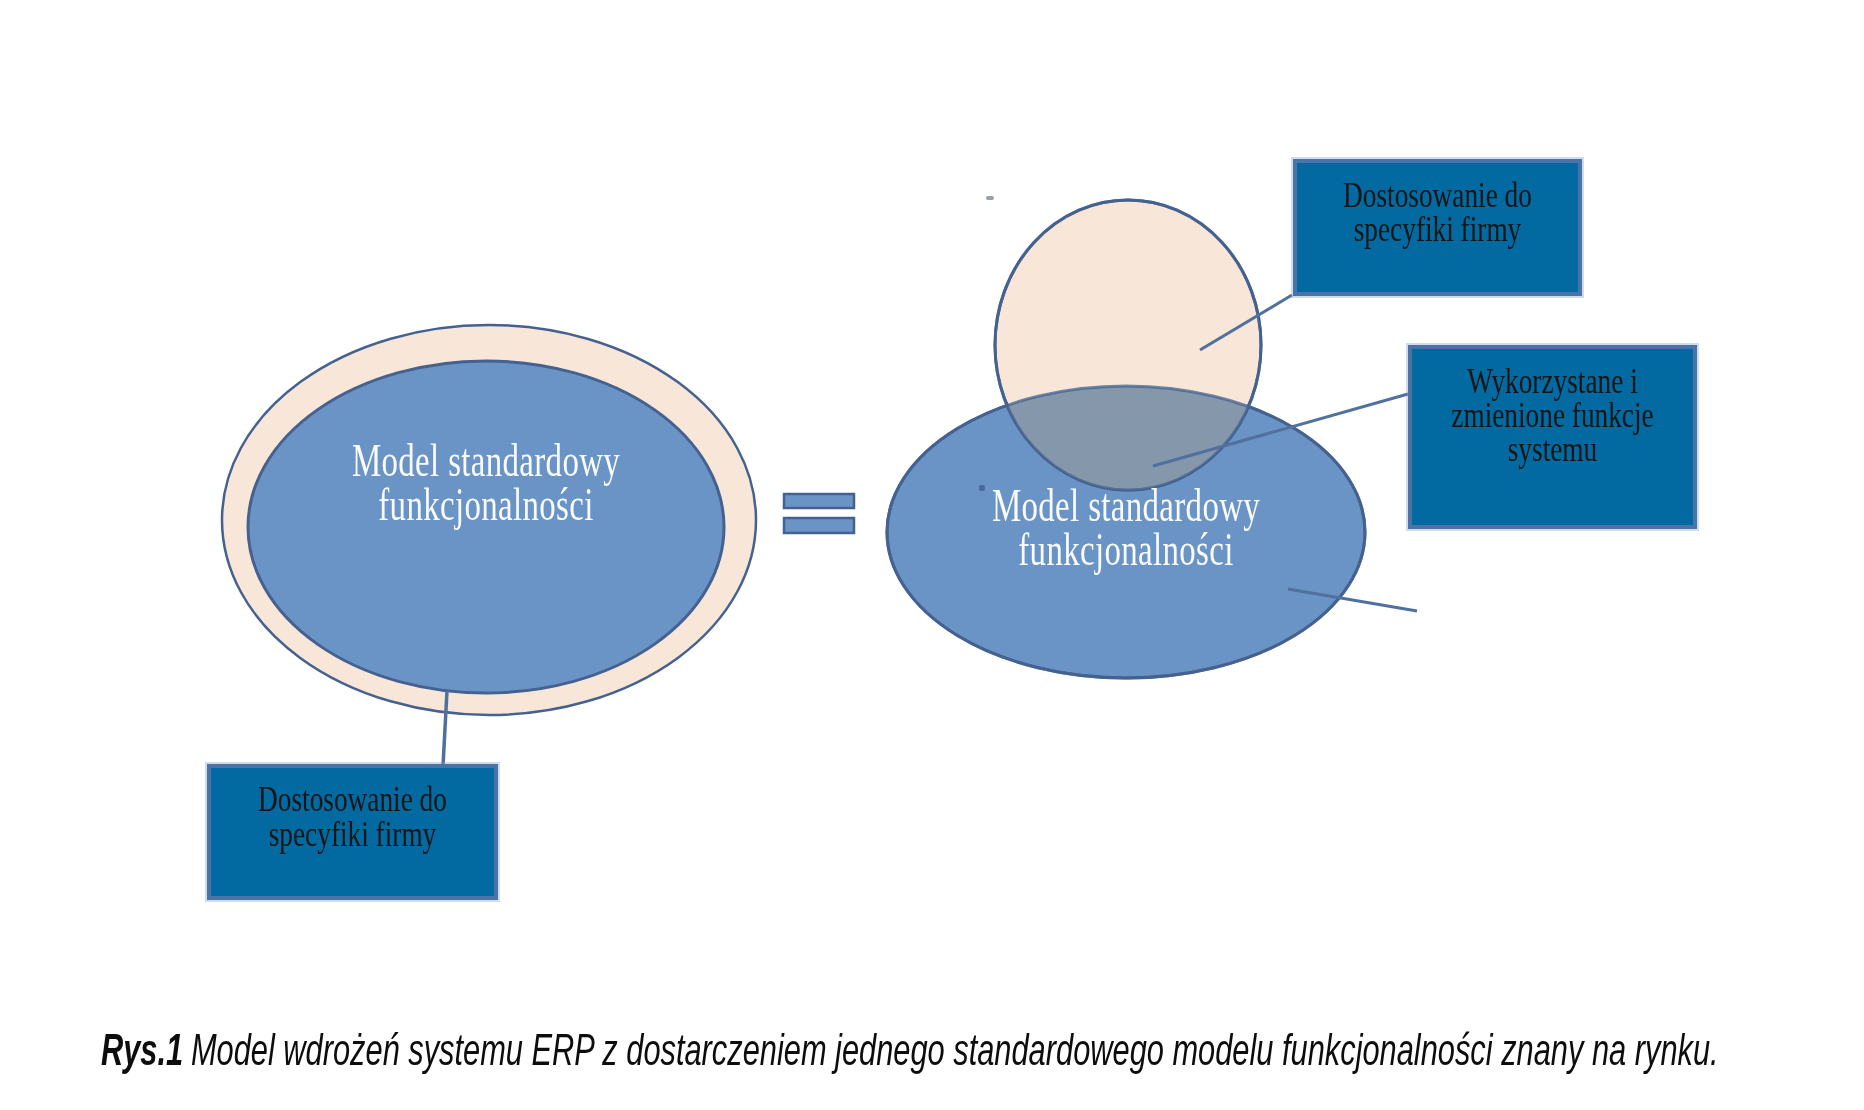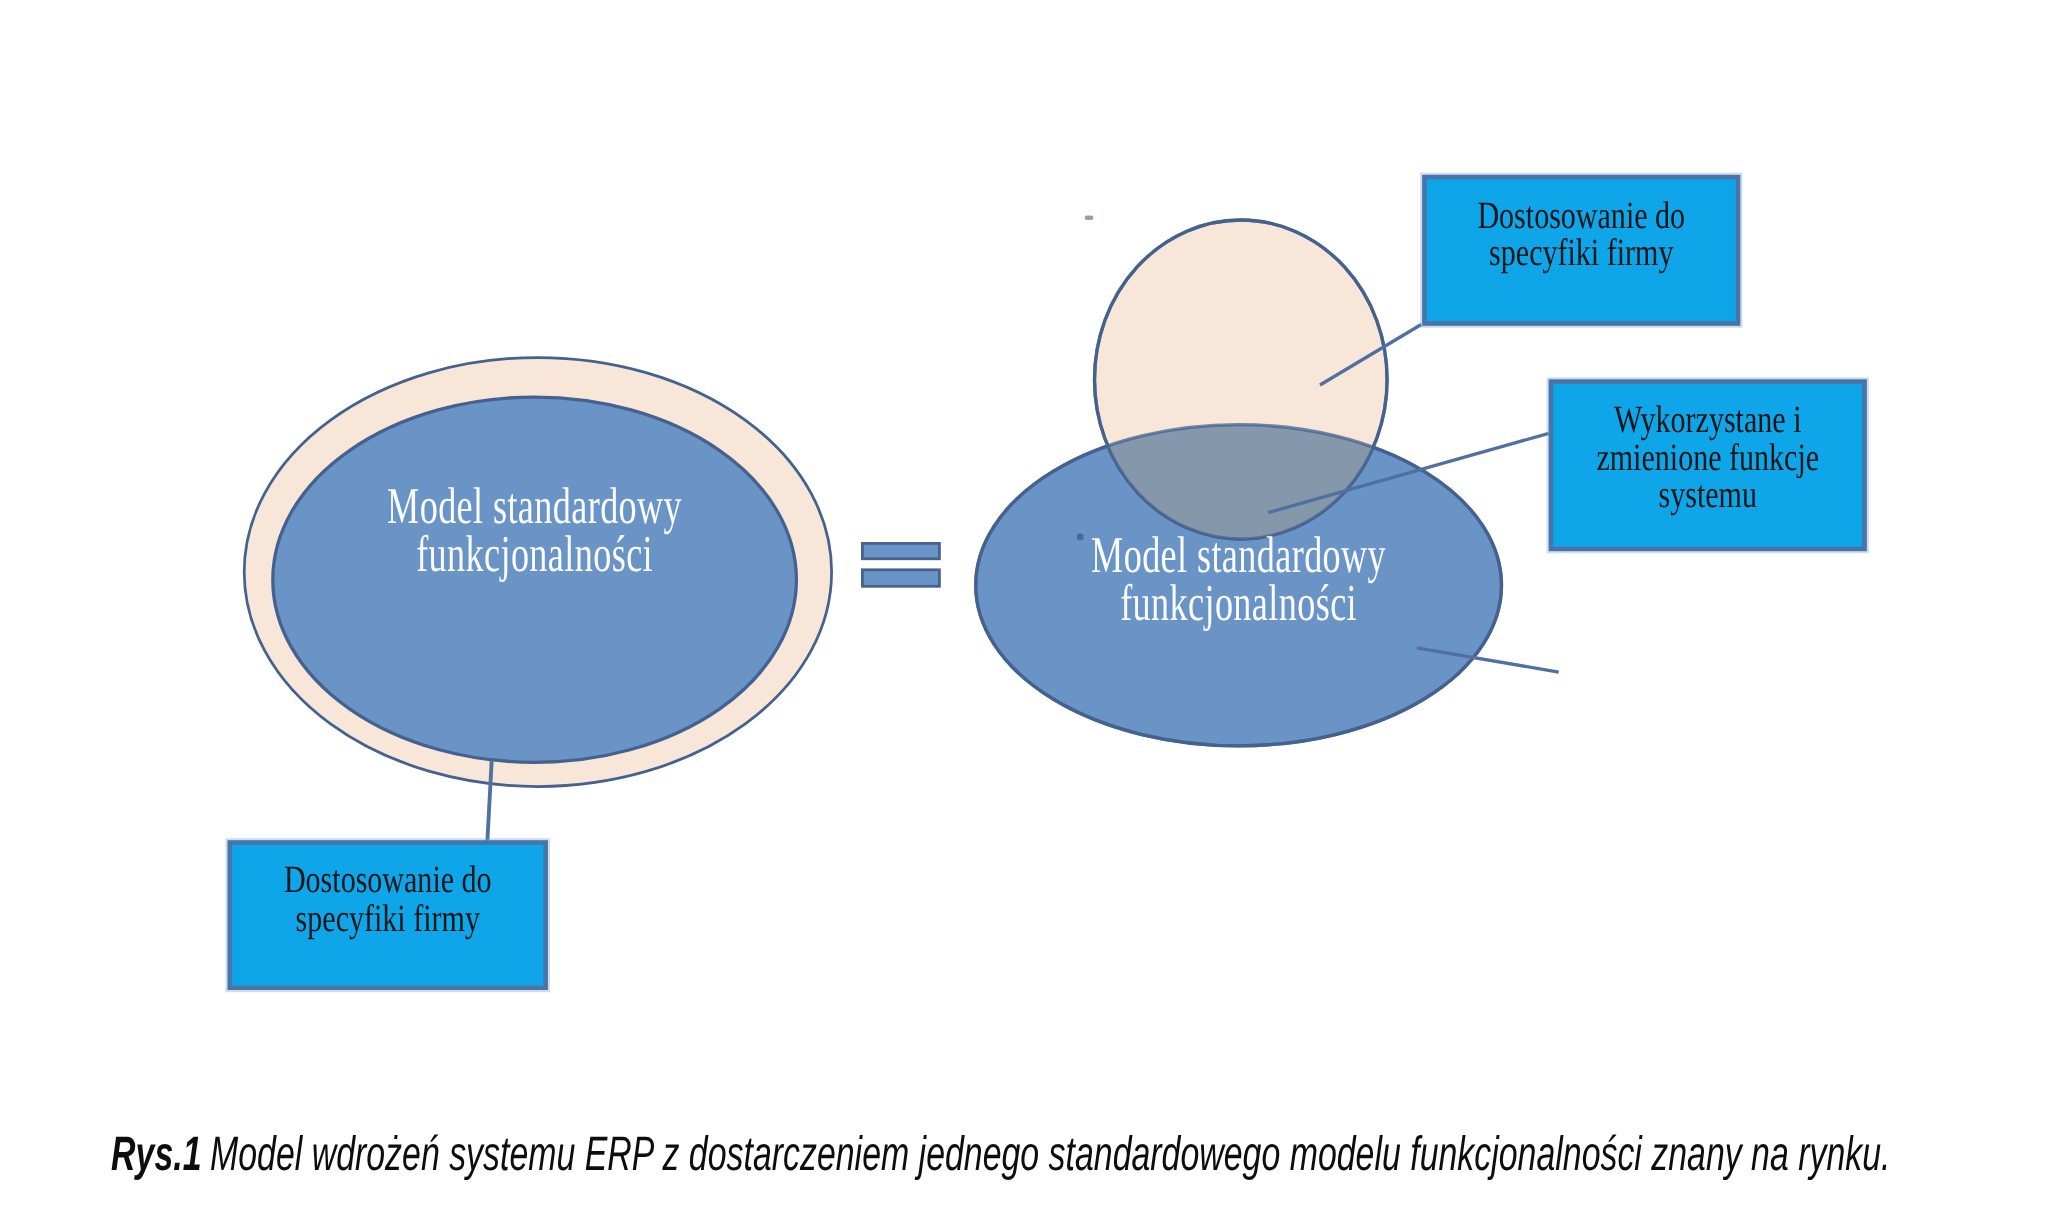--- a/index.html
+++ b/index.html
@@ -24,38 +24,38 @@
     font-family: "Liberation Serif", serif;
     font-size: 47px;
     line-height: 44px;
     transform: scaleX(0.70);
     transform-origin: center top;
     letter-spacing: 0.5px;
   }
   .label-box {
     position: absolute;
     box-sizing: border-box;
-    background: #0ea5e9;
+    background: #0369a1;
     border: 4px solid #4a74a8;
     box-shadow: 0 0 0 2px rgba(122, 152, 195, 0.35);
     color: #161616;
     font-family: "Liberation Serif", serif;
     font-size: 35px;
     text-align: center;
   }
   .bline {
     transform: scaleX(0.78);
     transform-origin: center;
     white-space: nowrap;
   }
   #left-box   { left: 207px;  top: 764px; width: 291px; height: 136px; padding-top: 14px; }
   #left-box   .bline { line-height: 35px; }
   #box-a      { left: 1293px; top: 159px; width: 289px; height: 137px; padding-top: 16px; }
   #box-a      .bline { line-height: 34px; }
-  #box-b      { left: 1408px; top: 345px; width: 289px; height: 156px; padding-top: 16px; }
+  #box-b      { left: 1408px; top: 345px; width: 289px; height: 184px; padding-top: 16px; }
   #box-b      .bline { line-height: 34px; }
   #box-c      { left: 1417px; top: 608px; width: 291px; height: 199px; padding-top: 19px; }
   #box-c      .bline { line-height: 33px; }
   #label-left-ellipse  { left: 206px; top: 438px; }
   #label-right-ellipse { left: 846px; top: 483px; }
   #caption {
     position: absolute;
     left: 101px;
     top: 1022px;
     white-space: nowrap;

